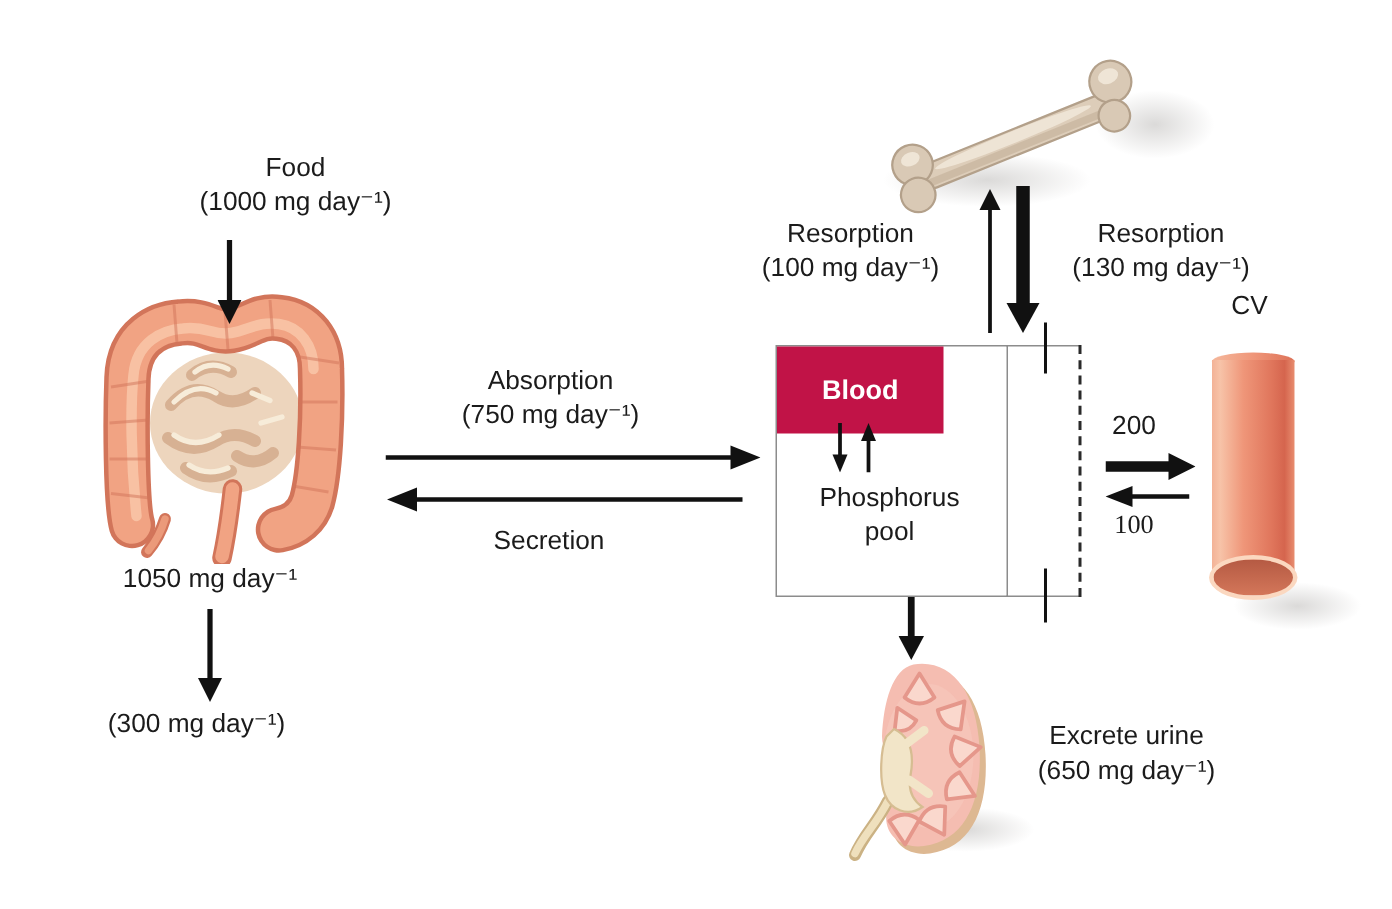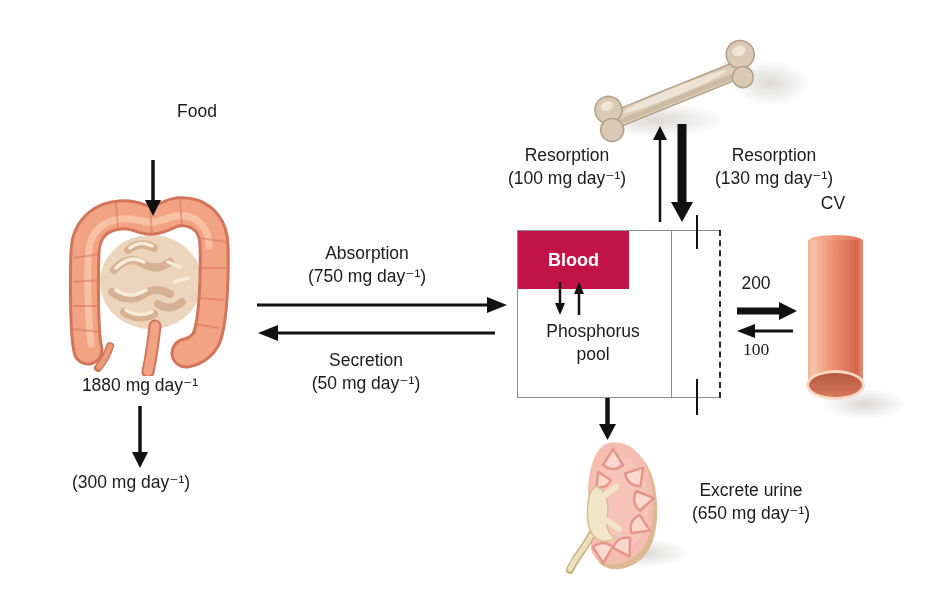--- a/index.html
+++ b/index.html
@@ -182,32 +182,32 @@
     <line x1="0" y1="9" x2="44" y2="9" stroke="#111" stroke-width="7"></line>
     <polygon points="42,0 42,18 60,9" fill="#111"></polygon>
   </svg>
   <svg class="abs" style="left:737px; top:323px;" width="56" height="16">
     <line x1="16" y1="8" x2="56" y2="8" stroke="#111" stroke-width="3"></line>
     <polygon points="18,1 18,15 0,8" fill="#111"></polygon>
   </svg>
 
   <div class="lbl" style="left:154px; top:100px;margin-left:43px;">
     <div>Food</div>
-  </div>
-  <div class="lbl" style="left:140px; top:374px;">1880 mg day⁻¹</div>
+    <div>(1000 mg day⁻¹)</div>
+  </div>
+  <div class="lbl" style="left:140px; top:374px;">1050 mg day⁻¹</div>
   <div class="lbl" style="left:131px; top:471px;">
     <div>(300 mg day⁻¹)</div>
   </div>
   <div class="lbl" style="left:367px; top:242px;">
     <div>Absorption</div>
     <div>(750 mg day⁻¹)</div>
   </div>
   <div class="lbl" style="left:366px; top:349px;">
     <div>Secretion</div>
-    <div>(50 mg day⁻¹)</div>
   </div>
   <div class="lbl" style="left:567px; top:144px;">
     <div>Resorption</div>
     <div>(100 mg day⁻¹)</div>
   </div>
   <div class="lbl" style="left:774px; top:144px;">
     <div>Resorption</div>
     <div>(130 mg day⁻¹)</div>
   </div>
   <div class="lbl" style="left:593px; top:320px;">

